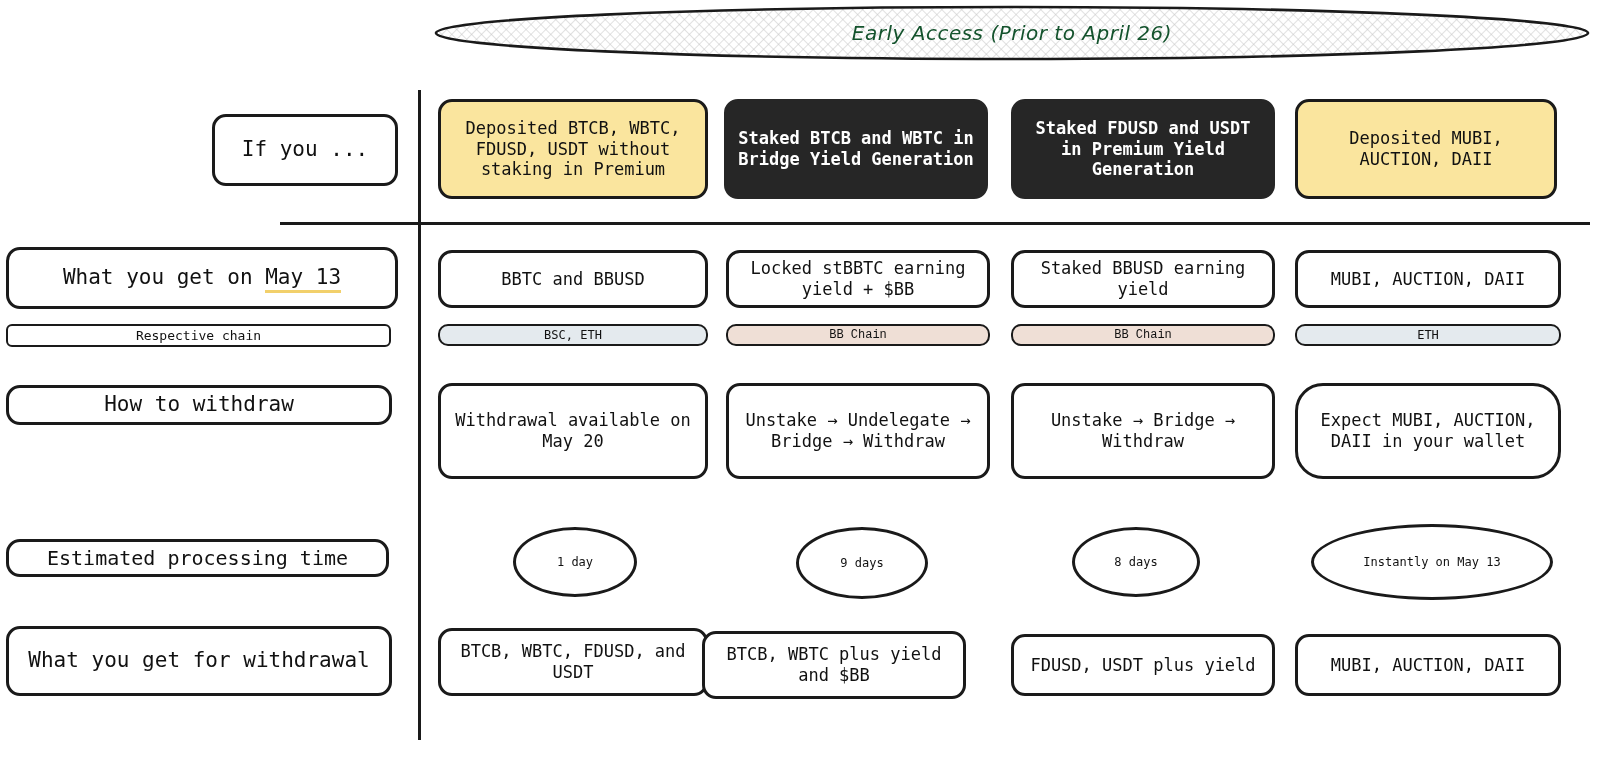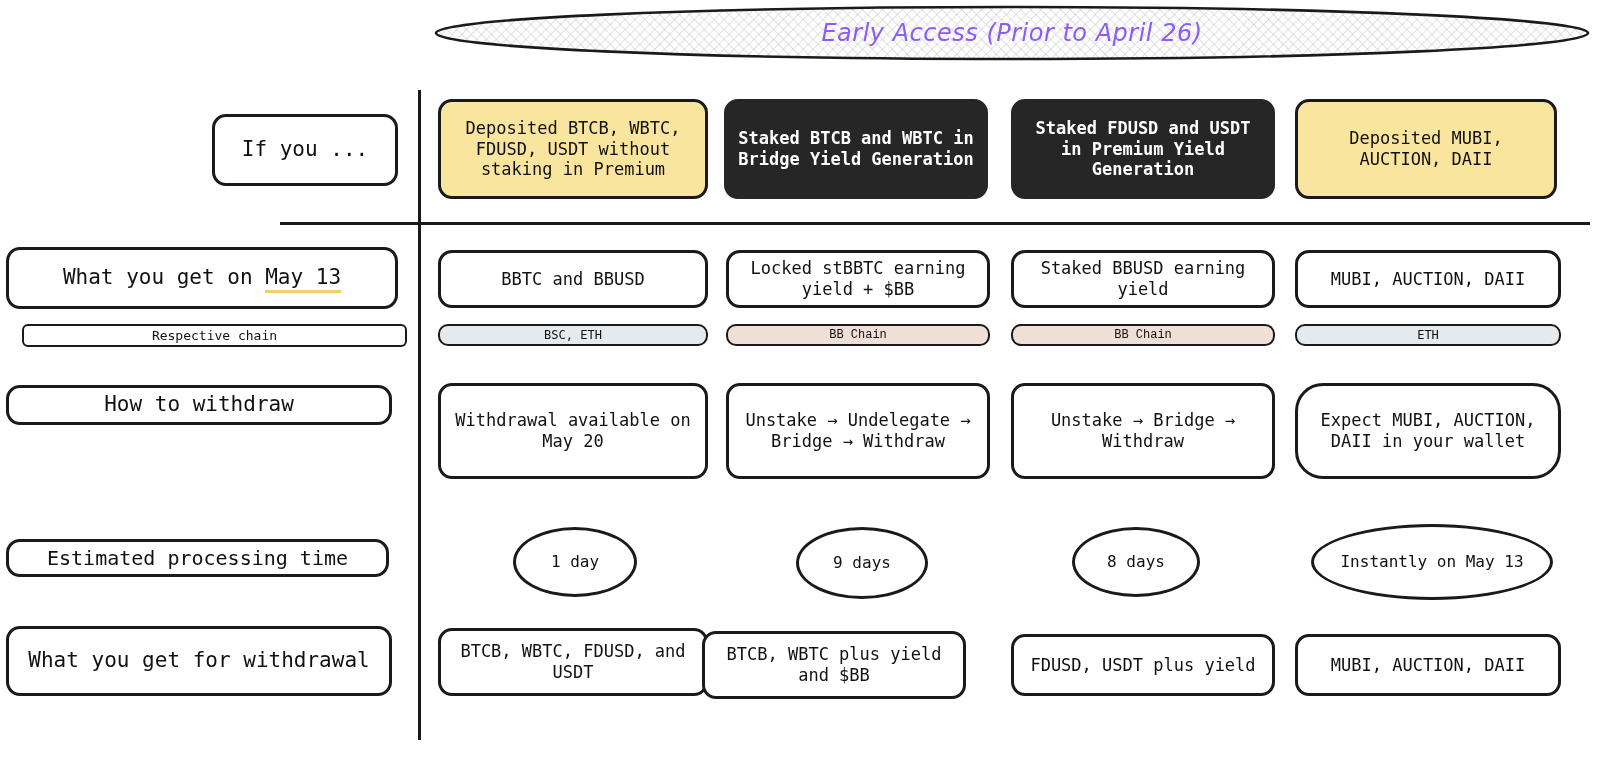--- a/index.html
+++ b/index.html
@@ -27,24 +27,24 @@
   }
   #banner svg { display: block; width: 100%; height: 100%; }
   #banner-label {
     position: absolute;
     left: 0; top: 0;
     width: 100%; height: 100%;
     display: flex;
     align-items: center;
     justify-content: center;
     font-family: "DejaVu Sans", "Liberation Sans", sans-serif;
-    font-size: 24px;
+    font-size: 20px;
     font-style: italic;
     letter-spacing: 0.5px;
-    color: #8b5cf6;
+    color: #14532d;
     white-space: nowrap;
     pointer-events: none;
   }
 
   
   .vline {
     position: absolute;
     background: #1a1a1a;
   }
   .hline {
@@ -121,21 +121,21 @@
   .ellipse {
     position: absolute;
     box-sizing: border-box;
     border: 3px solid #1a1a1a;
     border-radius: 50%;
     background: #ffffff;
     display: flex;
     align-items: center;
     justify-content: center;
     text-align: center;
-    font-size: 16px;
+    font-size: 12px;
     line-height: 1.25;
   }
 
   .hl-underline {
     border-bottom: 3px solid #f2d06b;
     padding-bottom: 1px;
   }
 </style>
 </head>
 <body>
@@ -160,21 +160,21 @@
 <div class="box row-label" style="left:212px; top:114px; width:186px; height:72px;">
   <span>If you ...</span>
 </div>
 
 <div class="box row-label" style="left:6px; top:247px; width:392px; height:62px;">
   <span style="white-space:nowrap;">
     <span>What you get on </span><span class="hl-underline">May 13</span>
   </span>
 </div>
 
-<div class="tiny-label" style="left:22px; top:324px; width:385px; height:23px;border-radius:6px;">
+<div class="tiny-label" style="left:6px; top:324px; width:385px; height:23px;border-radius:6px;">
   <span>Respective chain</span>
 </div>
 
 <div class="box row-label" style="left:6px; top:385px; width:386px; height:40px;">
   <span>How to withdraw</span>
 </div>
 
 <div class="box row-label" style="left:6px; top:539px; width:383px; height:38px; font-size:20px;">
   <span>Estimated processing time</span>
 </div>

